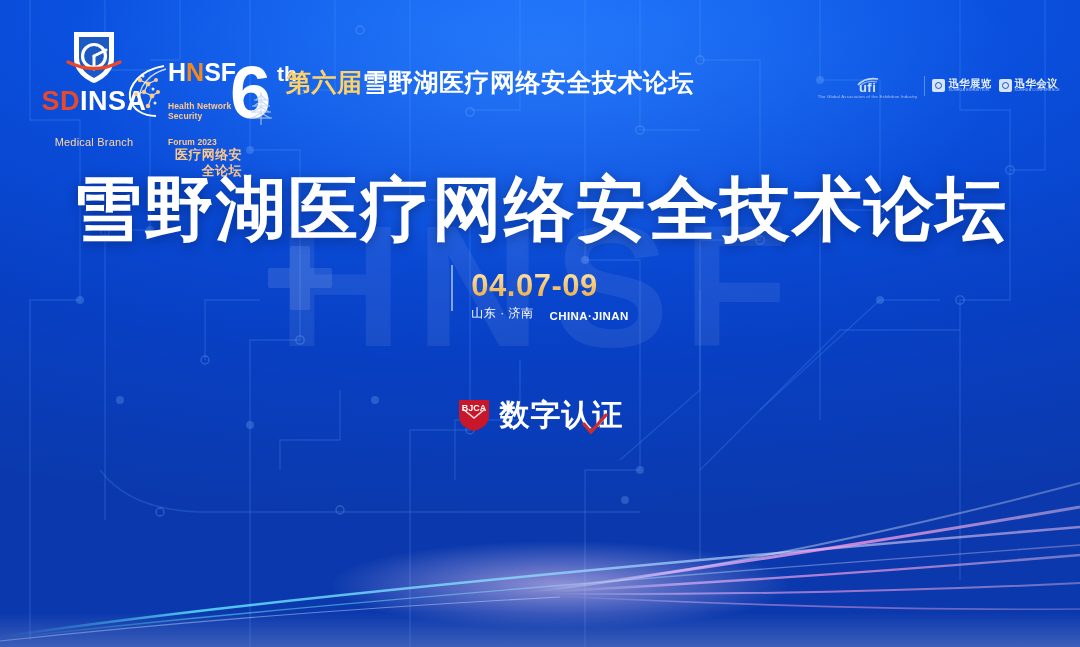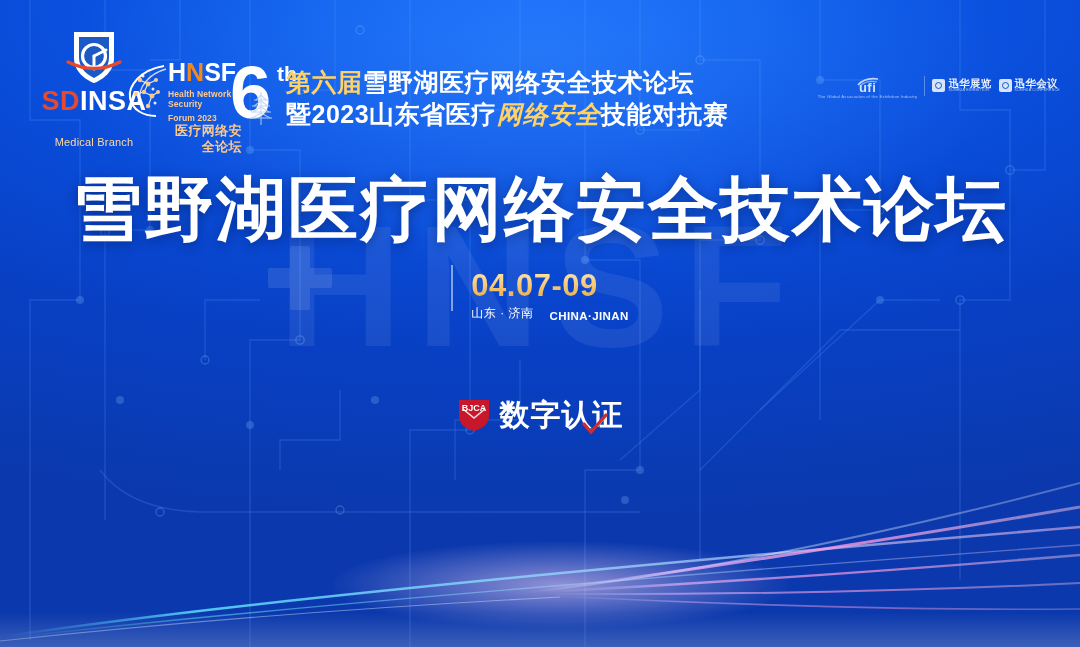--- a/index.html
+++ b/index.html
@@ -59,21 +59,21 @@
   .sd-word{ font-size:27px; font-weight:bold; letter-spacing:.5px; line-height:1; color:#fff; }
   .sd-word .red{ color:#e8482c; }
   .sd-sub{ font-size:11px; color:#ffd9a0; margin-top:21px; letter-spacing:.2px; }
 
   
   .hnsf{ position:absolute; left:124px; top:34px; width:118px; height:62px; }
   .hnsf-globe{ position:absolute; left:0; top:2px; width:48px; height:56px; }
   .hnsf-txt{ position:absolute; left:44px; top:0px; }
   .hnsf-main{ font-size:25px; font-weight:bold; letter-spacing:0px; line-height:1; color:#fff; }
   .hnsf-main .orange{ color:#f08a1c; }
-  .hnsf-l2{ font-size:8.5px; font-weight:bold; color:#ffc98a; line-height:1.18; margin-top:4px; letter-spacing:.1px; }
+  .hnsf-l2{ font-size:8.5px; font-weight:bold; color:#ffc98a; line-height:1.18; margin-top:16px; letter-spacing:.1px; }
   .hnsf-l3{ font-size:13px; font-weight:bold; color:#ffc98a; line-height:1.2; letter-spacing:.4px;text-align:right; }
 
   
   .six{ position:absolute; left:230px; top:30px; width:62px; height:74px; }
   .six-g{ position:absolute; left:0; top:0; font-size:74px; font-weight:bold; color:#fff; line-height:1; }
   .six-th{ position:absolute; left:47px; top:6px; font-size:21px; font-weight:bold; color:#fff; }
   .pagoda{ position:absolute; left:17px; top:35px; width:28px; height:34px; opacity:.85; }
 
   
   .htitles{ position:absolute; left:286px; top:40px; }
@@ -288,23 +288,20 @@
             <path d="M5 27 L14 22 L23 27"></path>
           </g>
         </svg>
       </div>
     </div>
 
     <div class="htitles">
       <div class="hline">
         <span class="gold">第六届</span><span class="white">雪野湖医疗网络安全技术论坛</span>
       </div>
-      <div class="hline">
-        <span class="white">暨2023山东省医疗</span><span class="calli">网络安全</span><span class="white">技能对抗赛</span>
-      </div>
     </div>
 
     <div class="rlogos">
       <div class="ufi">
         <div class="ufi-arc">
           <svg width="22" height="9" viewBox="0 0 22 9">
             <path d="M1 8 Q8 0 21 2" fill="none" stroke="#cfe0ff" stroke-width="1.6"></path>
             <path d="M4 8 Q11 3 20 5" fill="none" stroke="#cfe0ff" stroke-width="1.2" stroke-opacity=".7"></path>
           </svg>
         </div>

